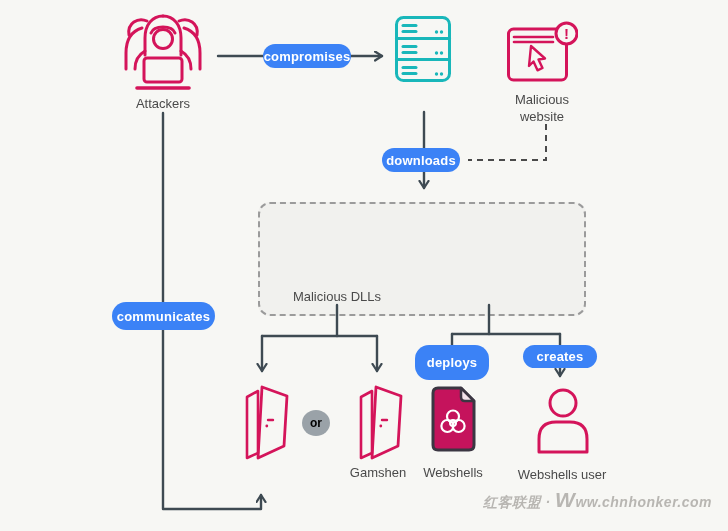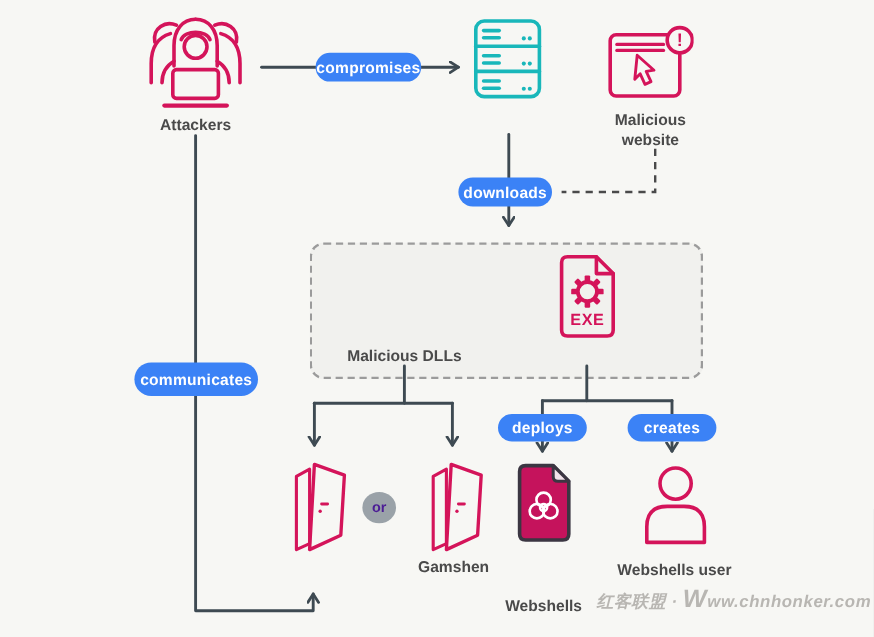--- a/index.html
+++ b/index.html
@@ -9,34 +9,34 @@
   }
   .connector-layer{position:absolute;left:0;top:0;z-index:2;}
   .dashed-box{
     position:absolute;left:258px;top:202px;width:328px;height:114px;
     background:#f1f1ee;border:2px dashed #9b9b9b;border-radius:12px;z-index:1;
     box-sizing:border-box;
   }
   .node-icon{position:absolute;z-index:3;}
   .label{
     position:absolute;color:#4a4a4a;font-size:13px;text-align:center;
-    line-height:1.3;z-index:4;font-weight:bold;
+    line-height:1.3;z-index:4;
   }
   .pill{
     position:absolute;background:#3b82f6;color:#ffffff;border-radius:14px;
     font-size:13px;font-weight:600;display:flex;align-items:center;
     justify-content:center;z-index:5;letter-spacing:.2px;
   }
   .badge-or{
     position:absolute;left:302px;top:410px;width:28px;height:26px;
-    background:#9aa2a8;color:#4c1d95;border-radius:50%;font-size:12px;
+    background:#9aa2a8;color:#000000;border-radius:50%;font-size:12px;
     font-weight:700;display:flex;align-items:center;justify-content:center;z-index:4;
   }
   .watermark{
-    position:absolute;right:2px;top:493px;color:#b8b6b2;font-style:italic;
+    position:absolute;right:16px;top:493px;color:#b8b6b2;font-style:italic;
     font-weight:bold;font-size:14px;letter-spacing:.5px;z-index:6;white-space:nowrap;margin-left:19px;
   }
   .watermark .big-w{font-size:21px;line-height:14px;}
 </style>
 </head>
 <body>
 
 <div class="canvas">
 
   <div class="dashed-box"></div>
@@ -118,40 +118,20 @@
         <path d="M25,26 L39,38.5 L32.5,39.5 L36.5,48 L31.5,50.3 L27.5,41.5 L23,46 Z" stroke-width="2.4"></path>
         <circle cx="60.5" cy="13.5" r="10.5" fill="#f7f7f4" stroke-width="3"></circle>
       </g>
       <text x="60.5" y="18.5" font-size="15" font-weight="bold" fill="#d4145a" text-anchor="middle">!</text>
     </svg>
   </div>
   <div class="label" style="left:502px;top:92px;width:80px;">Malicious website</div>
 
   <div class="label" style="left:277px;top:289px;width:120px;">Malicious DLLs</div>
 
-  <div class="node-icon" style="left:462px;top:211px;">
-    <svg width="56" height="72" viewBox="0 0 56 72">
-      <g stroke="#d4145a" stroke-width="3" fill="none" stroke-linecap="round" stroke-linejoin="round">
-        <path d="M35,3 H11 Q6,3 6,8 V64 Q6,69 11,69 H44 Q49,69 49,64 V17 Z"></path>
-        <path d="M35,3 V17 H49"></path>
-        <circle cx="27.5" cy="32" r="8" stroke-width="3.2"></circle>
-      </g>
-      <g fill="#d4145a">
-        <rect x="25.2" y="18.5" width="4.6" height="5.5" rx="1" transform="rotate(0 27.5 32)"></rect>
-        <rect x="25.2" y="18.5" width="4.6" height="5.5" rx="1" transform="rotate(45 27.5 32)"></rect>
-        <rect x="25.2" y="18.5" width="4.6" height="5.5" rx="1" transform="rotate(90 27.5 32)"></rect>
-        <rect x="25.2" y="18.5" width="4.6" height="5.5" rx="1" transform="rotate(135 27.5 32)"></rect>
-        <rect x="25.2" y="18.5" width="4.6" height="5.5" rx="1" transform="rotate(180 27.5 32)"></rect>
-        <rect x="25.2" y="18.5" width="4.6" height="5.5" rx="1" transform="rotate(225 27.5 32)"></rect>
-        <rect x="25.2" y="18.5" width="4.6" height="5.5" rx="1" transform="rotate(270 27.5 32)"></rect>
-        <rect x="25.2" y="18.5" width="4.6" height="5.5" rx="1" transform="rotate(315 27.5 32)"></rect>
-      </g>
-      <text x="27.5" y="60" font-size="13.5" font-weight="bold" fill="#d4145a" text-anchor="middle" letter-spacing="0.5">EXE</text>
-    </svg>
-  </div>
 
   <div class="node-icon" style="left:238px;top:381px;">
     <svg width="54" height="80" viewBox="0 0 54 80">
       <g stroke="#d4145a" fill="none" stroke-linecap="round" stroke-linejoin="round">
         <path d="M9,16 L20,10 V72 L9,77 Z" stroke-width="2.6"></path>
         <path d="M24,6 L49,15 L46,65 L20,77 Z" stroke-width="2.8"></path>
         <path d="M30,39 H35" stroke-width="2.4"></path>
       </g>
       <circle cx="28.8" cy="45" r="1.4" fill="#d4145a"></circle>
     </svg>
@@ -176,35 +156,35 @@
       <path d="M34,3 H11 Q6,3 6,8 V60 Q6,65 11,65 H42 Q47,65 47,60 V16 Z" fill="#c5135c" stroke="#3b3642" stroke-width="3" stroke-linejoin="round"></path>
       <path d="M34,3 V12 Q34,16 38,16 H47 Z" fill="#f2e3ea" stroke="#3b3642" stroke-width="2.5" stroke-linejoin="round"></path>
       <g stroke="#ffffff" stroke-width="2.2" fill="none">
         <circle cx="26" cy="31.5" r="6"></circle>
         <circle cx="20.4" cy="41" r="6"></circle>
         <circle cx="31.6" cy="41" r="6"></circle>
         <circle cx="26" cy="38" r="3" stroke-width="2"></circle>
       </g>
     </svg>
   </div>
-  <div class="label" style="left:393px;top:465px;width:120px;margin-top:32px;">Webshells</div>
+  <div class="label" style="left:393px;top:465px;width:120px;">Webshells</div>
 
   <div class="node-icon" style="left:534px;top:387px;">
     <svg width="58" height="68" viewBox="0 0 58 68">
       <g stroke="#d4145a" stroke-width="3" fill="none" stroke-linecap="round" stroke-linejoin="round">
         <circle cx="29" cy="16" r="13"></circle>
         <path d="M5,65 V52 Q5,35 22,35 H36 Q53,35 53,52 V65 Z"></path>
       </g>
     </svg>
   </div>
   <div class="label" style="left:502px;top:467px;width:120px;">Webshells user</div>
 
   <div class="pill" style="left:263px;top:44px;width:88px;height:24px;">compromises</div>
   <div class="pill" style="left:382px;top:148px;width:78px;height:24px;">downloads</div>
   <div class="pill" style="left:112px;top:302px;width:103px;height:28px;">communicates</div>
-  <div class="pill" style="left:415px;top:345px;width:74px;height:23px;">deploys</div>
+  <div class="pill" style="left:415px;top:345px;width:74px;height:35px;">deploys</div>
   <div class="pill" style="left:523px;top:345px;width:74px;height:23px;">creates</div>
 
   <div class="watermark">
     <span>红客联盟</span><span> · </span><span class="big-w">W</span><span>ww.chnhonker.com</span>
   </div>
 
 </div>
 
 </body></html>

